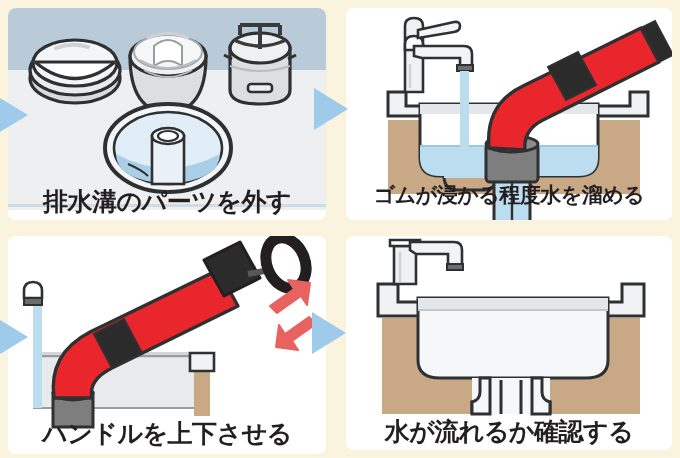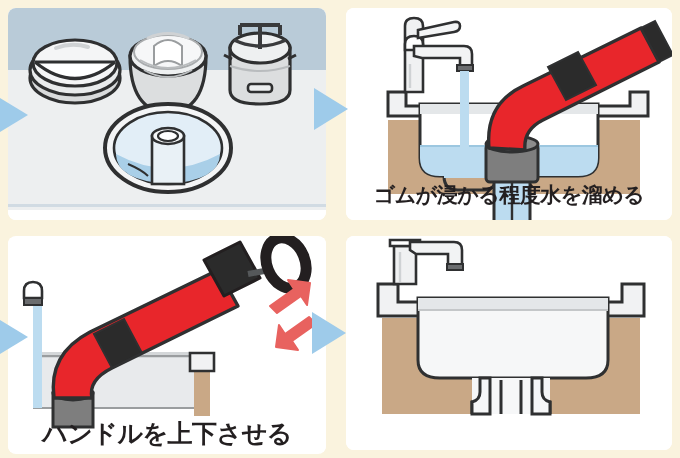--- a/index.html
+++ b/index.html
@@ -92,20 +92,21 @@
       <g>
         <ellipse cx="160" cy="140" rx="63" ry="44" fill="#f4f5f6" stroke="#2f3031" stroke-width="4"></ellipse>
         <ellipse cx="160" cy="140" rx="54" ry="36" fill="#e2eef7" stroke="#2f3031" stroke-width="2.6"></ellipse>
         <path d="M108 146 q52 28 104 0 q0 26 -52 30 q-52 -4 -52 -30 z" fill="#a9cfe8"></path>
         <path d="M120 156 q14 6 20 12" stroke="#2f3031" stroke-width="2" fill="none"></path>
         <rect x="144" y="128" width="32" height="48" fill="#e9f1f6" stroke="#2f3031" stroke-width="2.6"></rect>
         <ellipse cx="160" cy="128" rx="16" ry="8" fill="#f4f6f7" stroke="#2f3031" stroke-width="2.6"></ellipse>
         <ellipse cx="160" cy="128" rx="10" ry="5" fill="#ffffff" stroke="#2f3031" stroke-width="2.2"></ellipse>
       </g>
     </svg>
+    <div class="caption">排水溝のパーツを外す</div>
   </div>
 
   <div class="panel" id="panel-2">
     <svg class="scene" viewBox="0 0 326 212">
       <rect x="0" y="0" width="326" height="212" fill="#ffffff"></rect>
 
       <rect x="42" y="112" width="252" height="74" fill="#c9a886"></rect>
 
       <path d="M42 108 l0 -24 l18 0 l0 14 l224 0 l0 -14 l18 0 l0 24 z" fill="#f1f2f3" stroke="#2f3031" stroke-width="3"></path>
 
@@ -214,20 +215,21 @@
       <g>
         <path d="M134 142 l0 14 q0 8 -8 10 l0 12 M196 142 l0 14 q0 8 8 10 l0 12" fill="none" stroke="#2f3031" stroke-width="3"></path>
         <rect x="126" y="142" width="78" height="36" fill="#f6f7f8"></rect>
         <path d="M134 142 l0 14 q0 8 -8 10 l0 12 l18 0 l0 -36 z" fill="#f6f7f8" stroke="#2f3031" stroke-width="3"></path>
         <path d="M196 142 l0 14 q0 8 8 10 l0 12 l-18 0 l0 -36 z" fill="#f6f7f8" stroke="#2f3031" stroke-width="3"></path>
         <rect x="150" y="142" width="30" height="36" fill="#f6f7f8"></rect>
         <line x1="155" y1="144" x2="155" y2="178" stroke="#2f3031" stroke-width="3"></line>
         <line x1="175" y1="144" x2="175" y2="178" stroke="#2f3031" stroke-width="3"></line>
       </g>
     </svg>
+    <div class="caption">水が流れるか確認する</div>
   </div>
 
   <svg class="arrow-connector" id="arrow-1" viewBox="0 0 36 46">
     <path d="M0 2 L34 23 L0 44 Z" fill="#9ecbea"></path>
   </svg>
   <svg class="arrow-connector" id="arrow-2" viewBox="0 0 30 46">
     <path d="M0 6 L28 23 L0 40 Z" fill="#9ecbea"></path>
   </svg>
   <svg class="arrow-connector" id="arrow-3" viewBox="0 0 36 46">
     <path d="M0 2 L34 23 L0 44 Z" fill="#9ecbea"></path>

